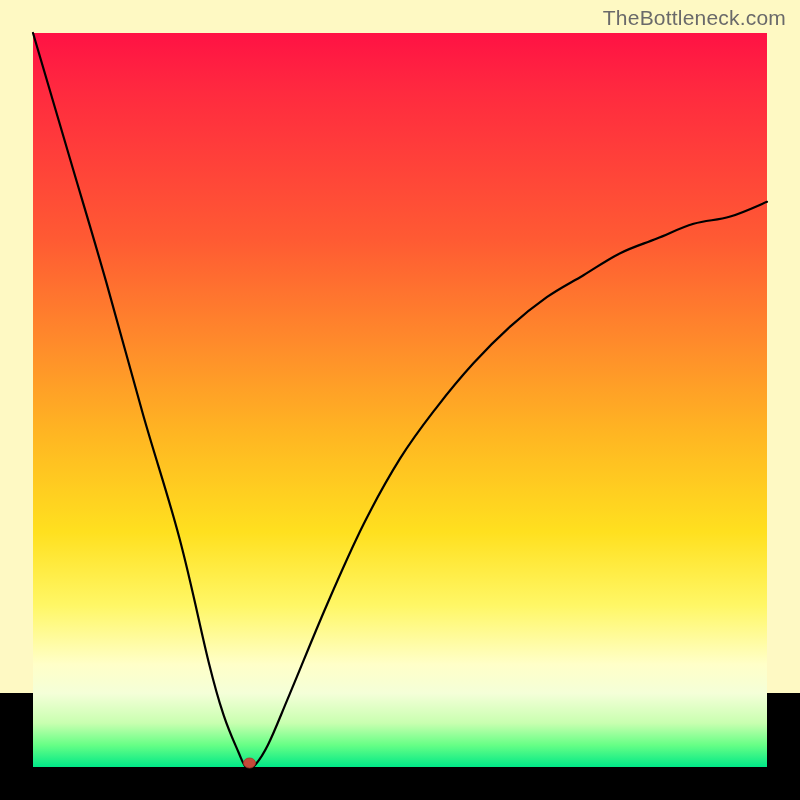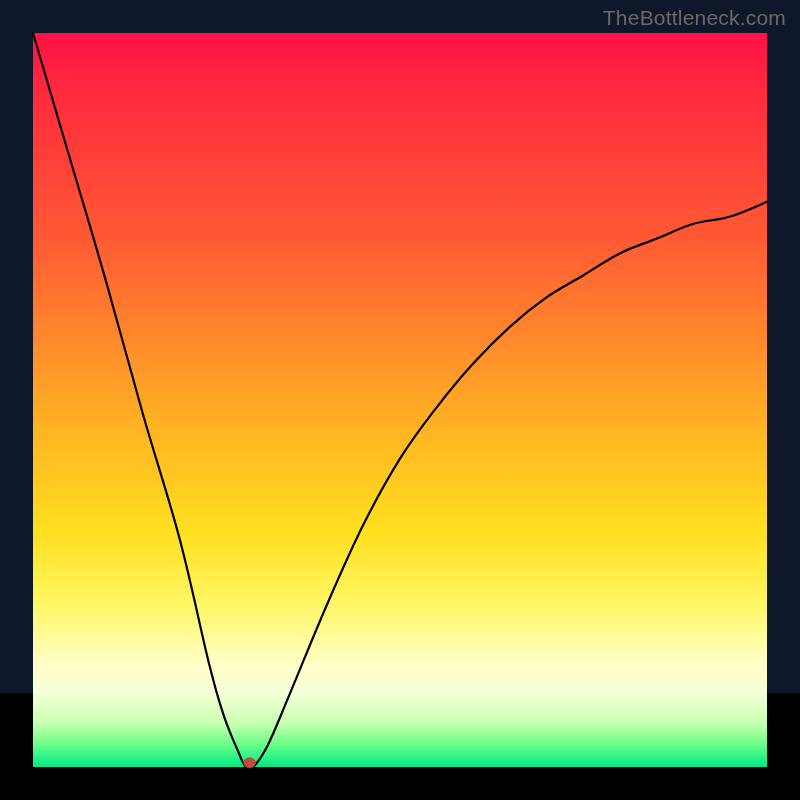--- a/index.html
+++ b/index.html
@@ -8,21 +8,21 @@
     width: 800px;
     height: 800px;
     overflow: hidden;
     background: #000;
     font-family: Arial, Helvetica, sans-serif;
   }
   .frame {
     position: relative;
     width: 800px;
     height: 693px;
-    background: #0f172a;
+    background: #fef9c3;
   }
   .plot-area {
     position: absolute;
     left: 33px;
     top: 33px;
     width: 734px;
     height: 734px;
     
     background: linear-gradient(to bottom,
       #ff1244 0%,

